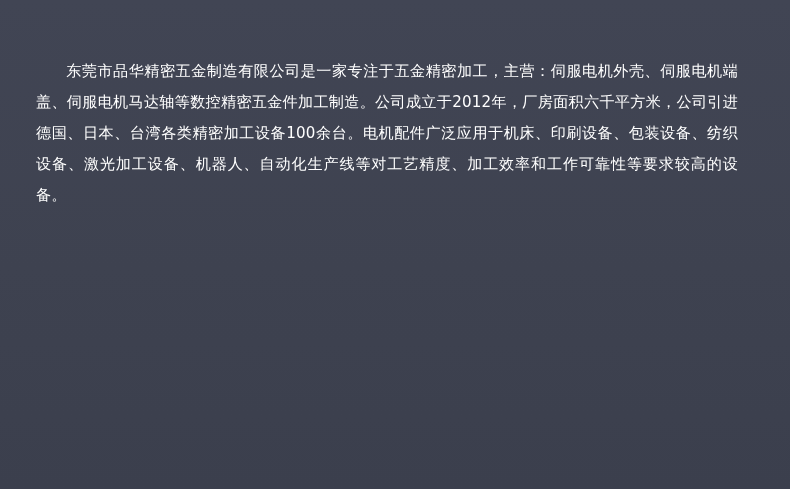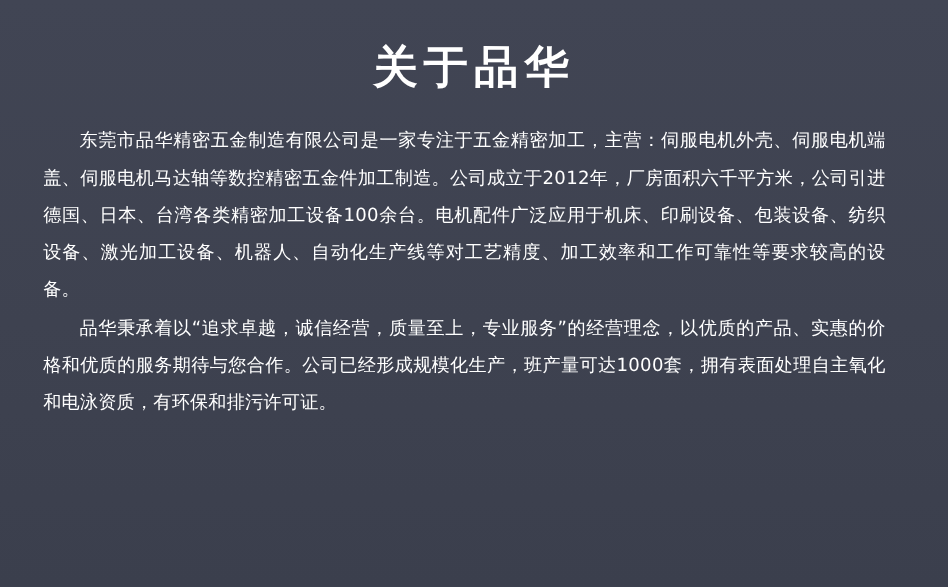--- a/index.html
+++ b/index.html
@@ -57,21 +57,19 @@
     margin: 0 18px 1px 0;
     letter-spacing: 0.2px;
   }
 </style>
 </head>
 <body>
 
 <div class="page">
 
   <div class="title-block">
-    <h1 class="main-title">关于品华</h1>
   </div>
 
   <div class="body-copy">
     <p class="para">东莞市品华精密五金制造有限公司是一家专注于五金精密加工，主营：伺服电机外壳、伺服电机端盖、伺服电机马达轴等数控精密五金件加工制造。公司成立于2012年，厂房面积六千平方米，公司引进德国、日本、台湾各类精密加工设备100余台。电机配件广泛应用于机床、印刷设备、包装设备、纺织设备、激光加工设备、机器人、自动化生产线等对工艺精度、加工效率和工作可靠性等要求较高的设备。</p>
-    <p class="para">品华秉承着以“追求卓越，诚信经营，质量至上，专业服务”的经营理念，以优质的产品、实惠的价格和优质的服务期待与您合作。公司已经形成规模化生产，班产量可达1000套，拥有表面处理自主氧化和电泳资质，有环保和排污许可证。</p>
   </div>
 
 </div>
 
 </body></html>

